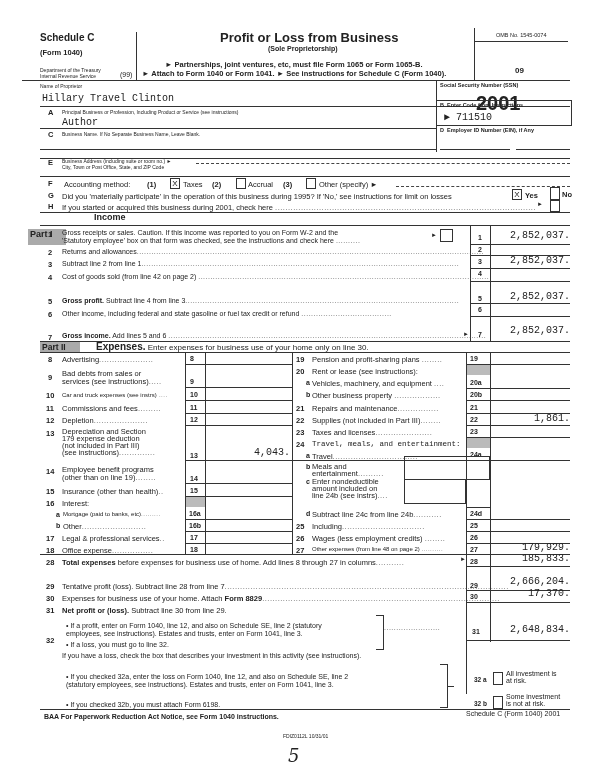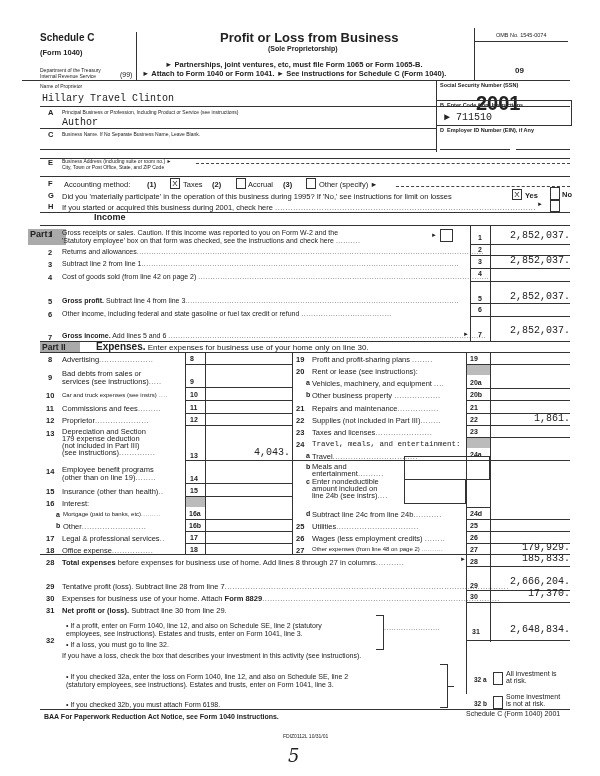--- a/index.html
+++ b/index.html
@@ -186,21 +186,21 @@
 <div class="val" style="left:205px;top:389px;width:85px;"></div>
 <div class="hline" style="left:185px;top:400px;width:107px;"></div>
 
 <div class="num" style="left:46px;top:404px;">11</div>
 <div class="lbl" style="left:62px;top:404px;"><span>Commissions and fees</span><span class="dots">.........</span></div>
 <div class="ref" style="left:190px;top:404px;">11</div>
 <div class="val" style="left:205px;top:402px;width:85px;"></div>
 <div class="hline" style="left:185px;top:413px;width:107px;"></div>
 
 <div class="num" style="left:46px;top:416px;">12</div>
-<div class="lbl" style="left:62px;top:416px;"><span>Proprietor</span><span class="dots">.....................</span></div>
+<div class="lbl" style="left:62px;top:416px;"><span>Depletion</span><span class="dots">.....................</span></div>
 <div class="ref" style="left:190px;top:416px;">12</div>
 <div class="val" style="left:205px;top:414px;width:85px;"></div>
 <div class="hline" style="left:185px;top:425px;width:107px;"></div>
 
 <div class="num" style="left:46px;top:429px;">13</div>
 <div class="lbl" style="left:62px;top:428px;line-height:7px;">
     <div>Depreciation and Section</div>
     <div>179 expense deduction</div>
     <div>(not included in Part III)</div>
     <div><span>(see instructions)</span><span class="dots">..............</span></div>
@@ -245,21 +245,21 @@
 <div class="ref" style="left:190px;top:534px;">17</div>
 <div class="val" style="left:205px;top:532px;width:85px;"></div>
 <div class="hline" style="left:185px;top:543px;width:107px;"></div>
 
 <div class="num" style="left:46px;top:546px;">18</div>
 <div class="lbl" style="left:62px;top:546px;text-align:right;"><span>Office expense</span><span class="dots">................</span></div>
 <div class="ref" style="left:190px;top:546px;">18</div>
 <div class="val" style="left:205px;top:544px;width:85px;"></div>
 
 <div class="num" style="left:296px;top:355px;">19</div>
-<div class="lbl" style="left:312px;top:355px;"><span>Profit and profit-sharing plans</span> <span class="dots">........</span></div>
+<div class="lbl" style="left:312px;top:355px;"><span>Pension and profit-sharing plans</span> <span class="dots">........</span></div>
 <div class="ref" style="left:470px;top:355px;">19</div>
 <div class="val" style="left:490px;top:353px;width:80px;"></div>
 <div class="hline" style="left:466px;top:364px;width:104px;"></div>
 
 <div class="num" style="left:296px;top:367px;">20</div>
 <div class="lbl" style="left:312px;top:367px;">Rent or lease (see instructions):</div>
 <div class="shade" style="left:467px;top:365px;width:23px;height:10px;"></div>
 
 <div class="num" style="left:306px;top:379px;font-size:7px;">a</div>
 <div class="lbl" style="left:312px;top:379px;"><span>Vehicles, machinery, and equipment</span> <span class="dots">....</span></div>
@@ -316,21 +316,21 @@
   </div>
 
 <div class="num" style="left:306px;top:510px;font-size:7px;">d</div>
 <div class="lbl" style="left:312px;top:510px;"><span>Subtract line 24c from line 24b</span><span class="dots">...........</span></div>
 <div class="ref" style="left:470px;top:510px;">24d</div>
 <div class="val" style="left:490px;top:508px;width:80px;"></div>
 <div class="hline" style="left:466px;top:519px;width:104px;"></div>
 <div class="hline" style="left:466px;top:507px;width:24px;"></div>
 
 <div class="num" style="left:296px;top:522px;">25</div>
-<div class="lbl" style="left:312px;top:522px;"><span>Utilities</span><span class="dots">................................</span></div>
+<div class="lbl" style="left:312px;top:522px;"><span>Including</span><span class="dots">................................</span></div>
 <div class="ref" style="left:470px;top:522px;">25</div>
 <div class="val" style="left:490px;top:520px;width:80px;"></div>
 <div class="hline" style="left:466px;top:531px;width:104px;"></div>
 
 <div class="num" style="left:296px;top:534px;">26</div>
 <div class="lbl" style="left:312px;top:534px;"><span>Wages (less employment credits)</span> <span class="dots">........</span></div>
 <div class="ref" style="left:470px;top:534px;">26</div>
 <div class="val" style="left:490px;top:532px;width:80px;"></div>
 <div class="hline" style="left:466px;top:543px;width:104px;"></div>
 

